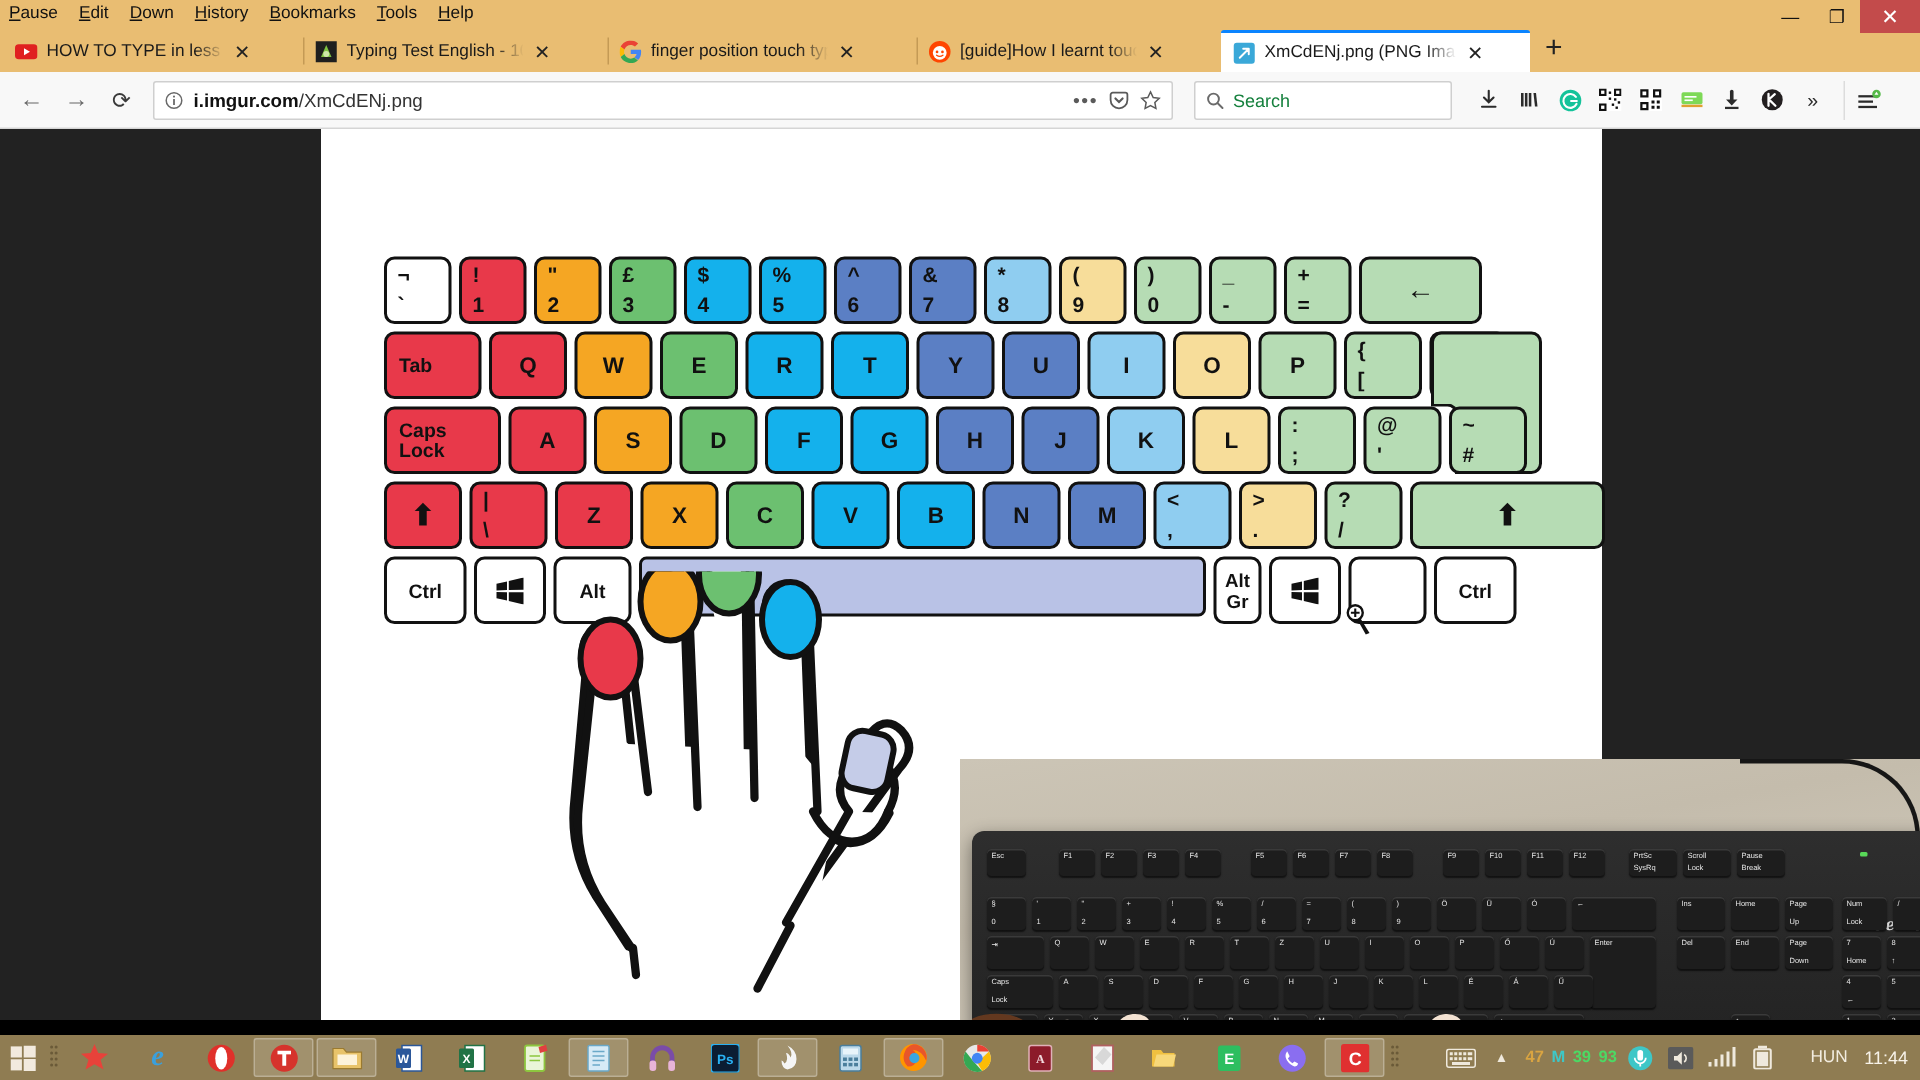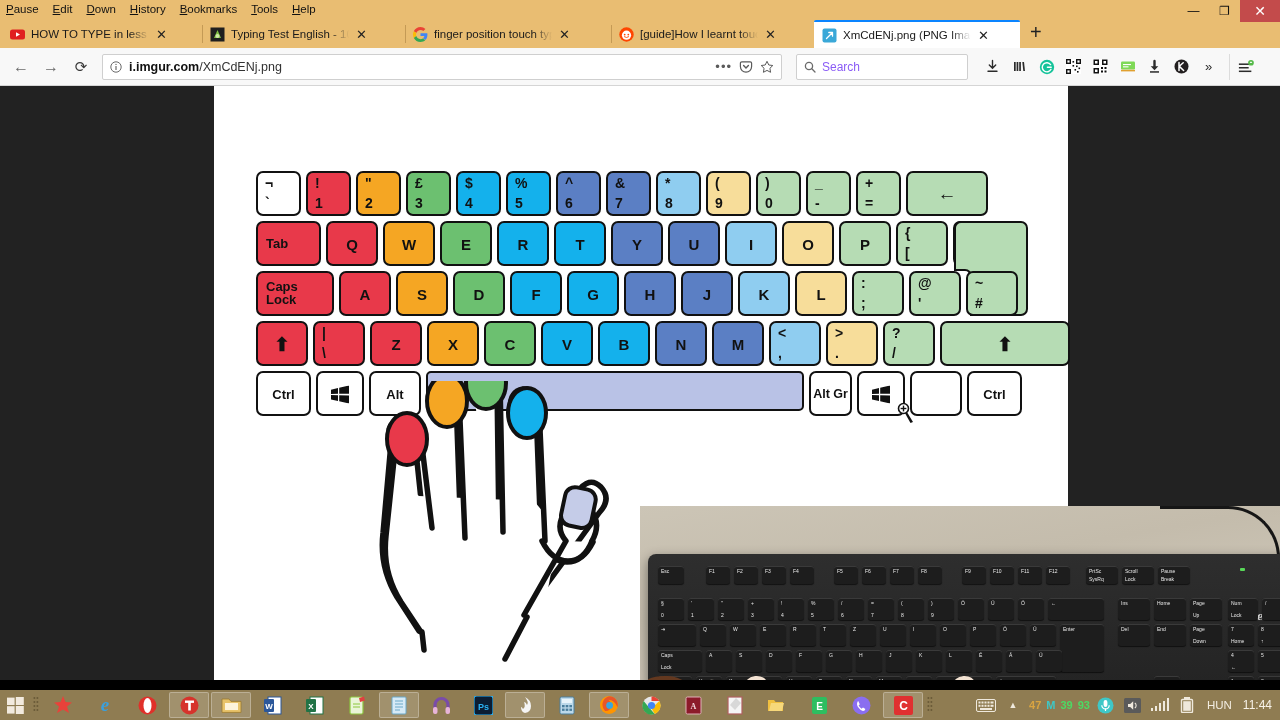--- a/index.html
+++ b/index.html
@@ -61,21 +61,21 @@
     display:flex; align-items:center; gap:7px; padding:0 7px; margin-left:4px;
   }
   .urlbox .url { flex:1; font-size:12.5px; color:#333; }
   .urlbox .url b { font-weight:600; color:#111; }
   .u-ico { color:#6a6a6a; font-size:11.5px; display:flex; align-items:center; }
   .dots { letter-spacing:1px; font-size:13px; color:#5a5a5a; }
   .searchbox {
     flex:0 0 172px; height:26px; background:#fff; border:1px solid #cfcfcf; border-radius:2px;
     display:flex; align-items:center; gap:6px; padding:0 7px; margin-left:10px;
   }
-  .searchbox .sph { font-size:12px; color:#8b5cf6; }
+  .searchbox .sph { font-size:12px; color:#15803d; }
   .toolicons { display:flex; align-items:center; gap:2px; margin-left:8px; }
   .ticon { width:25px; height:26px; display:flex; align-items:center; justify-content:center;
            font-size:13px; color:#2b2b2b; }
   .ham { margin-left:6px; border-left:1px solid #dcdcdc; padding-left:8px; }
 
   
   .pagearea { position:absolute; left:0; top:86px; width:1280px; height:604px; background:#222; }
   .imgcanvas { position:absolute; left:214px; top:0; width:854px; height:604px; background:#fff; }
 
   
@@ -141,21 +141,21 @@
   .taskbar { position:absolute; left:0; top:690px; width:1280px; height:30px;
              background:linear-gradient(180deg,#9b8council 0%, #8d7a4f 100%);
              background-color:#8f7c52; display:flex; align-items:center; }
   .tb-start { width:30px; height:30px; display:flex; align-items:center; justify-content:center; }
   .tb-grip { width:12px; height:30px; display:flex; align-items:center; justify-content:center; }
   .tb-item { width:40px; height:26px; display:flex; align-items:center; justify-content:center;
              margin:0 1px; border-radius:2px; position:relative; }
   .tb-item.open { background:rgba(255,255,255,.16); border:1px solid rgba(255,255,255,.28); }
   .tray { margin-left:auto; display:flex; align-items:center; gap:5px; padding-right:8px; height:30px; }
   .tray .num { font-size:11px; font-weight:bold; }
-  .tray .lang { font-size:11.5px; color:#f2ece0; margin-left:4px; }
+  .tray .lang { font-size:11.5px; color:#f2ece0; margin-left:16px; }
   .tray .clock { font-size:12px; color:#f7f2e8; margin-left:6px; }
   .sysbtn { width:22px; height:22px; display:flex; align-items:center; justify-content:center; }
   .bars { display:flex; align-items:flex-end; gap:1.5px; height:12px; }
   .bars i { width:2.5px; background:#efe9dd; display:block; }
 
   .blackstrip { position:absolute; left:0; top:680px; width:1280px; height:10px; background:#000; }
   .left-black { position:absolute; left:0; top:86px; width:214px; height:604px; background:#222; }
   .right-black { position:absolute; left:1068px; top:86px; width:212px; height:604px; background:#222; }
 </style>
 </head>
@@ -599,21 +599,21 @@
                 <path d="M10.2 2.3 L20 0 V8.2 L10.2 8.3 Z" fill="#111"></path>
                 <path d="M2 9.6 L9 9.8 V15.4 L2 13.9 Z" fill="#111"></path>
                 <path d="M10.2 9.8 L20 9.9 V18 L10.2 15.7 Z" fill="#111"></path>
               </svg>
             </span>
           </div>
           <div class="key" style="width:52px;background:#fff">
               <span class="lbl ctr" style="font-size:13px">Alt</span>
             </div>
           <div class="spacebar" style="width:378px"></div>
-          <div class="key" style="width:43px;background:#fff">
+          <div class="key" style="width:32px;background:#fff">
               <span class="lbl ctr" style="font-size:12.5px">Alt Gr</span>
             </div>
           <div class="key" style="width:48px;background:#fff">
             <span class="lbl ctr">
               <svg width="22" height="18" viewBox="0 0 22 18" style="vertical-align:middle">
                 <path d="M2 4.2 L9 2.6 V8.3 L2 8.6 Z" fill="#111"></path>
                 <path d="M10.2 2.3 L20 0 V8.2 L10.2 8.3 Z" fill="#111"></path>
                 <path d="M2 9.6 L9 9.8 V15.4 L2 13.9 Z" fill="#111"></path>
                 <path d="M10.2 9.8 L20 9.9 V18 L10.2 15.7 Z" fill="#111"></path>
               </svg>

